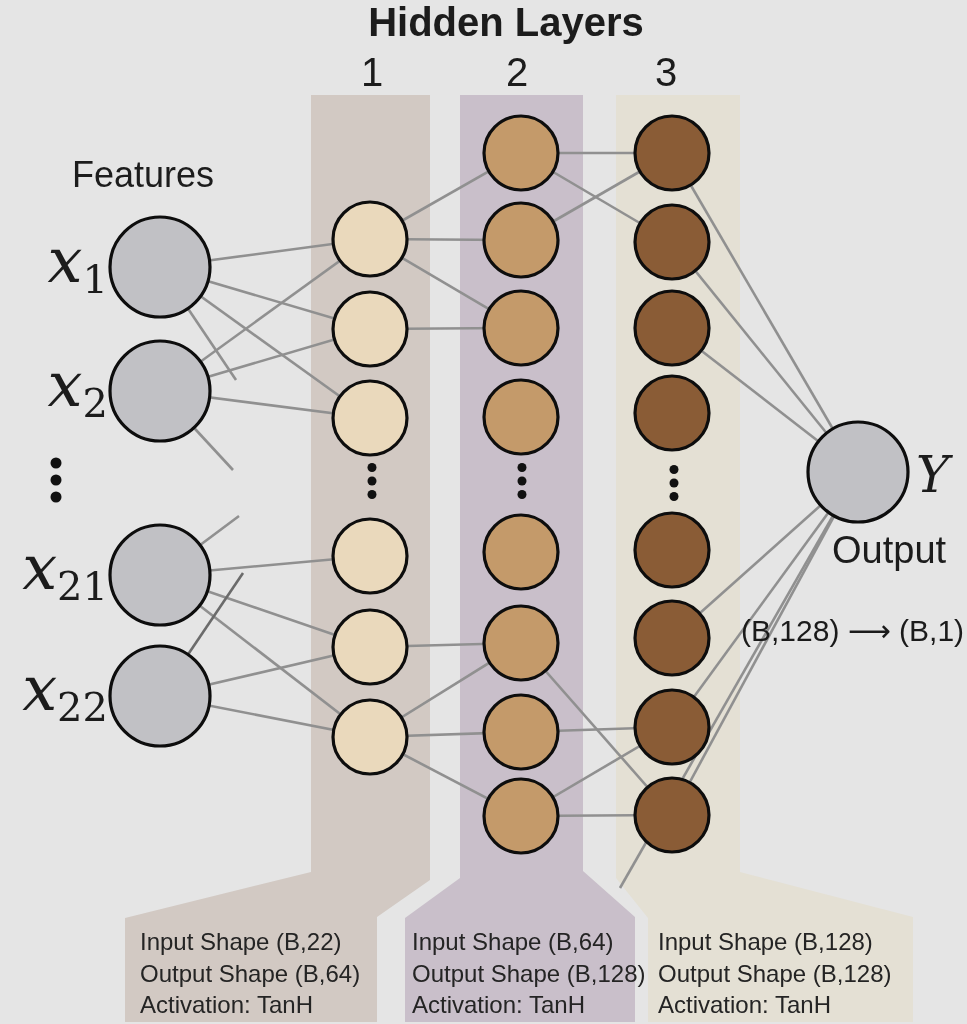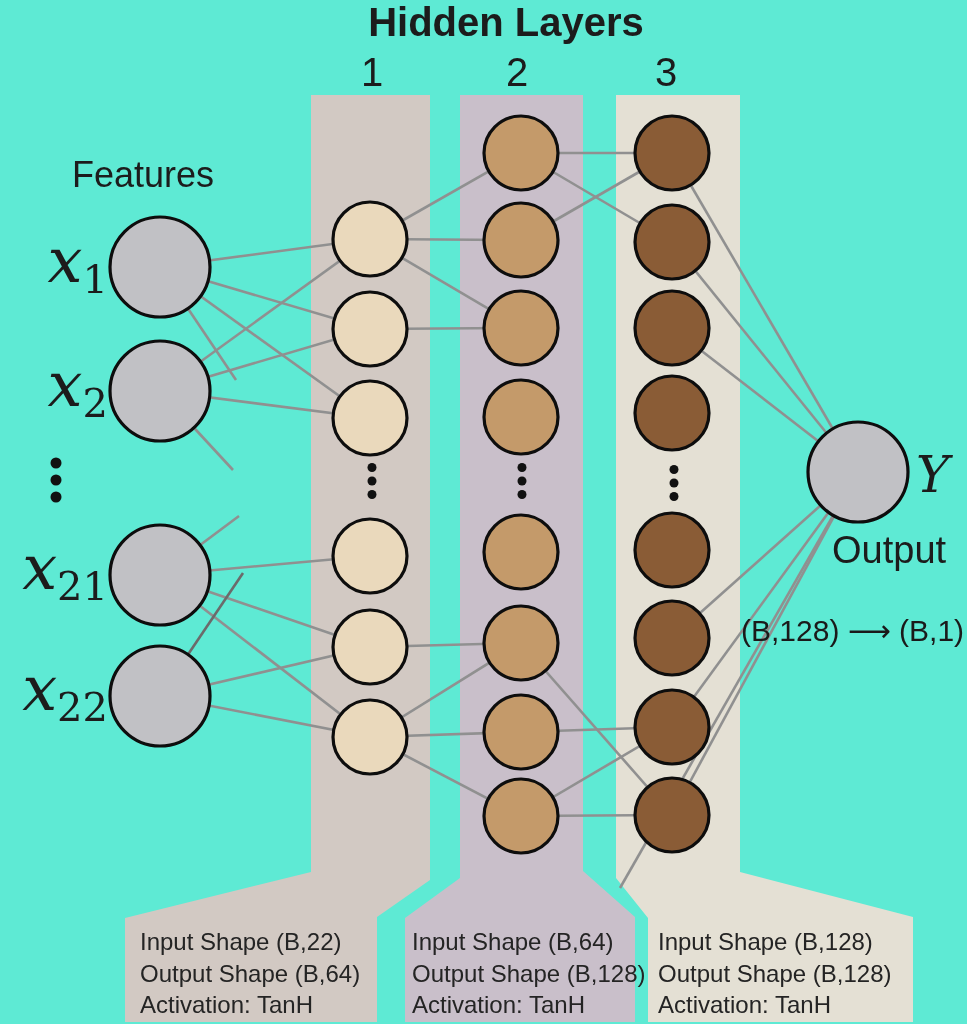--- a/index.html
+++ b/index.html
@@ -1,16 +1,16 @@
 <!DOCTYPE html>
 <html><head>
 <meta charset="utf-8">
 <style>
   html,body{margin:0;padding:0;background:#ffffff;}
-  .stage{width:967px;height:1024px;position:relative;background:#5eead4;overflow:hidden;}
+  .stage{width:967px;height:1024px;position:relative;background:#e5e5e5;overflow:hidden;}
   svg{display:block;}
   text{fill:#1c1c1c;}
   .t-title{font-family:"Liberation Sans",sans-serif;font-size:40px;font-weight:600;}
   .t-num{font-family:"Liberation Sans",sans-serif;font-size:40px;}
   .t-label{font-family:"Liberation Sans",sans-serif;font-size:36px;}
   .t-output{font-family:"Liberation Sans",sans-serif;font-size:38px;}
   .t-math{font-family:"DejaVu Serif","Liberation Serif",serif;font-style:italic;font-size:62px;}
   .t-mathsub{font-family:"DejaVu Serif","Liberation Serif",serif;font-style:normal;font-size:40px;}
   .t-yvar{font-family:"DejaVu Serif","Liberation Serif",serif;font-style:italic;font-size:50px;}
   .t-annot{font-family:"Liberation Sans","DejaVu Sans",sans-serif;font-size:30px;fill:#1a1a1a;}

